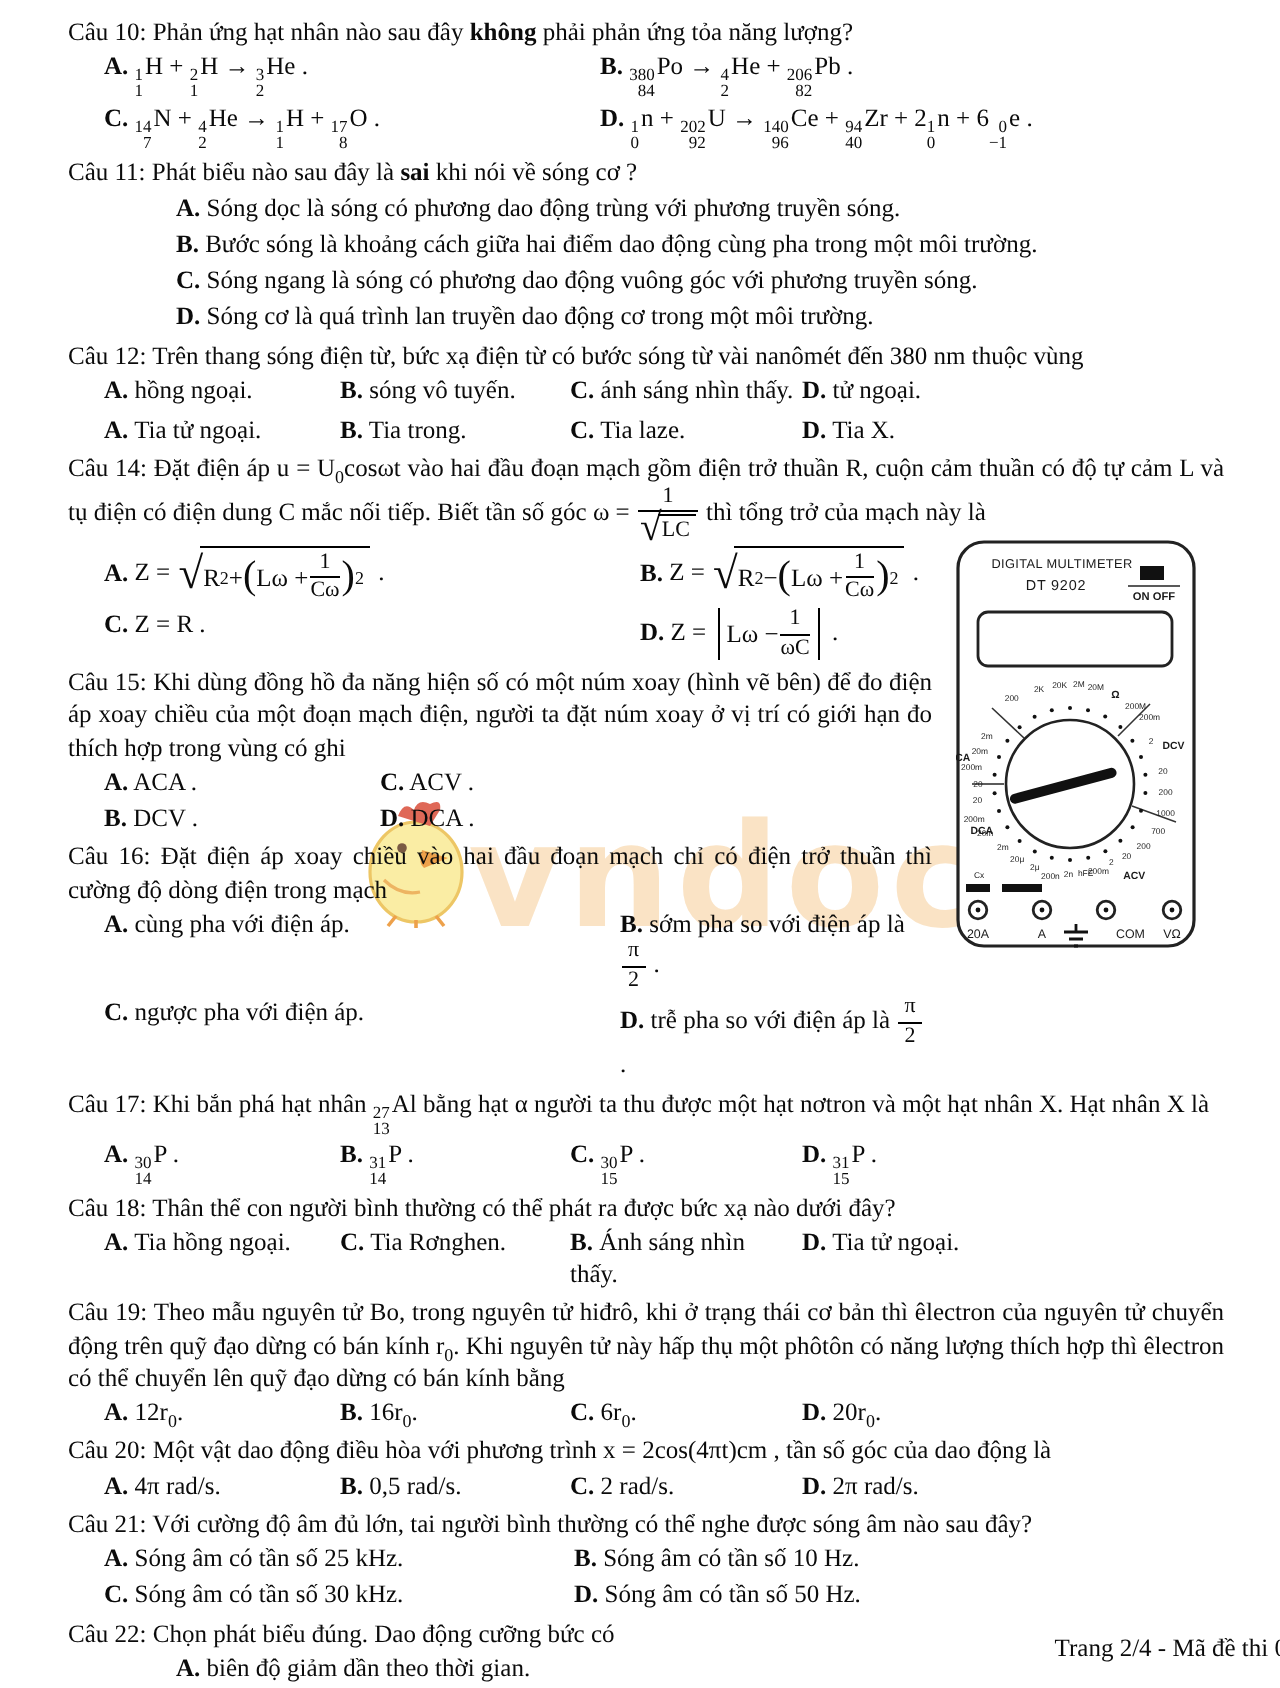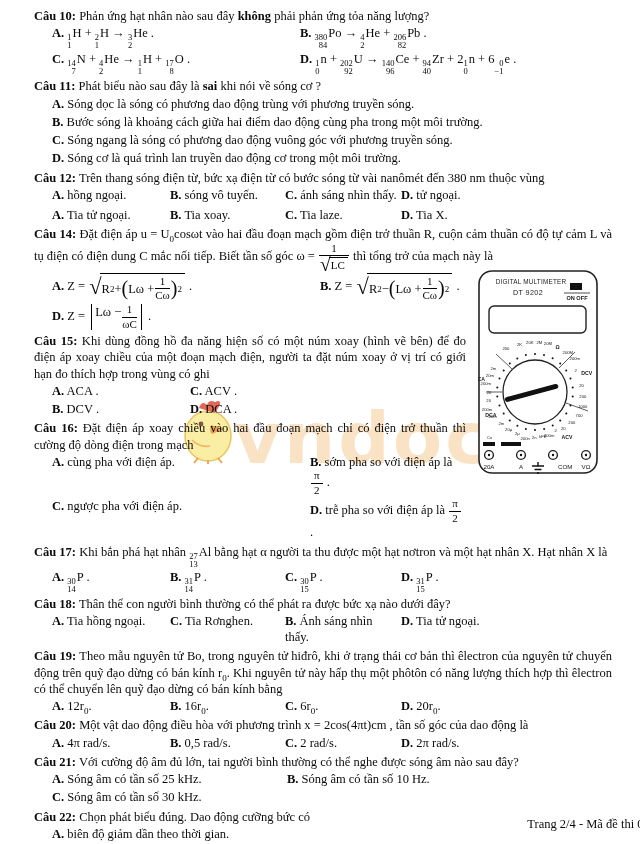--- a/index.html
+++ b/index.html
@@ -4,42 +4,42 @@
 <style>
   html,body{margin:0;padding:0;background:#fff;}
   .page{position:relative;width:640px;height:844px;box-sizing:border-box;
         padding:8px 28px 0 34px;overflow:hidden;background:#fff;
         font-family:"Liberation Serif","DejaVu Serif",serif;
         font-size:12.5px;line-height:1.3;color:#0b0b0b;}
   .content{position:relative;z-index:1;}
   .q{margin:0 0 2px 0;}
   .q.narrow{margin-right:146px;}
   .q-head{text-align:justify;}
-  .q-label{font-weight:bold;}
+  .q-label{font-weight:normal;}
   .opts{padding-left:18px;}
   .opt-key{font-weight:bold;}
-  .opts.list .opt{display:block;}
+  .opts.list .opt{display:block;margin-left:36px;}
   .opts.cols4{display:grid;grid-template-columns:118px 115px 116px 1fr;}
   .opts.c2-300{display:grid;grid-template-columns:248px 1fr;}
   .opts.c2-320{display:grid;grid-template-columns:268px 1fr;}
   .opts.c2-190{display:grid;grid-template-columns:138px 1fr;}
   .opts.c2-310{display:grid;grid-template-columns:258px 1fr;}
   .opts.c2-287{display:grid;grid-template-columns:235px 1fr;}
   .opts .opt{padding:1px 2px 1px 0;}
   sup,sub{font-size:9px;line-height:0;}
   .nuc{display:inline-flex;flex-direction:column;font-size:8.5px;line-height:8px;
        vertical-align:-3px;text-align:right;margin-right:1px;}
   .frac{display:inline-block;vertical-align:middle;text-align:center;
         font-size:11px;line-height:1.05;margin:0 1px;}
   .frac .fn{display:block;border-bottom:1px solid #000;padding:0 3px 1px;}
   .frac .fd{display:block;padding-top:1px;}
   .sqrt{display:inline-flex;align-items:center;vertical-align:middle;margin:0 1px;}
   .srad{font-size:1.8em;line-height:.75;margin-right:-2px;font-weight:400;}
   .sqin{border-top:1.2px solid #000;padding:2px 3px 0 2px;display:inline-flex;align-items:center;}
-  .abs{display:inline-flex;vertical-align:middle;}
+  .abs{display:inline-flex;align-items:center;vertical-align:middle;}
   .abs::before,.abs::after{content:"";border-left:1px solid #000;align-self:stretch;margin:0 3px;}
   .bp{font-size:1.6em;line-height:.75;vertical-align:middle;font-weight:400;}
   
   .wm{position:absolute;z-index:0;left:0;top:0;}
   .wm-text{position:absolute;left:234px;top:392px;
            font-family:"DejaVu Sans",sans-serif;font-weight:bold;
            font-size:72px;letter-spacing:3px;opacity:.55;}
   .wm-chick{position:absolute;left:178px;top:398px;opacity:.8;}
   
   .meter{position:absolute;z-index:1;left:478px;top:270px;}
@@ -142,21 +142,21 @@
         <div class="opts cols4">
           <span class="opt"><b class="opt-key">A.</b> <span>hồng ngoại.</span></span>
           <span class="opt"><b class="opt-key">B.</b> <span>sóng vô tuyến.</span></span>
           <span class="opt"><b class="opt-key">C.</b> <span>ánh sáng nhìn thấy.</span></span>
           <span class="opt"><b class="opt-key">D.</b> <span>tử ngoại.</span></span>
         </div>
       </div>
       <div class="q">
         <div class="opts cols4">
           <span class="opt"><b class="opt-key">A.</b> <span>Tia tử ngoại.</span></span>
-          <span class="opt"><b class="opt-key">B.</b> <span>Tia xoay.</span></span>
+          <span class="opt"><b class="opt-key">B.</b> <span>Tia trong.</span></span>
           <span class="opt"><b class="opt-key">C.</b> <span>Tia laze.</span></span>
           <span class="opt"><b class="opt-key">D.</b> <span>Tia X.</span></span>
         </div>
       </div>
       <div class="q">
         <div class="q-head"><b class="q-label">Câu 14:</b> <span class="q-text">Đặt điện áp u = U<sub>0</sub>cosωt vào hai đầu đoạn mạch gồm điện trở thuần R, cuộn cảm thuần có độ tự cảm L và tụ điện có điện dung C mắc nối tiếp. Biết tần số góc ω = <span class="frac"><span class="fn">1</span><span class="fd"><span class="sqrt">
                   <span class="srad">√</span>
                   <span class="sqin">LC</span>
                 </span></span></span> thì tổng trở của mạch này là</span></div>
         <div class="opts c2-320">
@@ -167,20 +167,21 @@
                     <span class="fd">Cω</span>
                   </span><span class="bp">)</span><sup>2</sup></span>
               </span> .</span></span>
           <span class="opt"><b class="opt-key">B.</b> <span>Z = <span class="sqrt">
                 <span class="srad">√</span>
                 <span class="sqin">R<sup>2</sup> − <span class="bp">(</span>Lω + <span class="frac">
                     <span class="fn">1</span>
                     <span class="fd">Cω</span>
                   </span><span class="bp">)</span><sup>2</sup></span>
               </span> .</span></span>
+          <span class="opt"><b class="opt-key">C.</b> <span>Z = R .</span></span>
           <span class="opt"><b class="opt-key">D.</b> <span>Z = <span class="abs">Lω − <span class="frac">
                   <span class="fn">1</span>
                   <span class="fd">ωC</span>
                 </span></span> .</span></span>
         </div>
       </div>
       <div class="q narrow">
         <div class="q-head"><b class="q-label">Câu 15:</b> <span class="q-text">Khi dùng đồng hồ đa năng hiện số có một núm xoay (hình vẽ bên) để đo điện áp xoay chiều của một đoạn mạch điện, người ta đặt núm xoay ở vị trí có giới hạn đo thích hợp trong vùng có ghi</span></div>
         <div class="opts c2-190">
           <span class="opt"><b class="opt-key">A.</b> <span>ACA .</span></span>
@@ -248,20 +249,21 @@
           <span class="opt"><b class="opt-key">C.</b> <span>2 rad/s.</span></span>
           <span class="opt"><b class="opt-key">D.</b> <span>2π rad/s.</span></span>
         </div>
       </div>
       <div class="q">
         <div class="q-head"><b class="q-label">Câu 21:</b> <span class="q-text">Với cường độ âm đủ lớn, tai người bình thường có thể nghe được sóng âm nào sau đây?</span></div>
         <div class="opts c2-287">
           <span class="opt"><b class="opt-key">A.</b> <span>Sóng âm có tần số 25 kHz.</span></span>
           <span class="opt"><b class="opt-key">B.</b> <span>Sóng âm có tần số 10 Hz.</span></span>
           <span class="opt"><b class="opt-key">C.</b> <span>Sóng âm có tần số 30 kHz.</span></span>
+          <span class="opt"><b class="opt-key">D.</b> <span>Sóng âm có tần số 50 Hz.</span></span>
         </div>
       </div>
       <div class="q">
         <div class="q-head"><b class="q-label">Câu 22:</b> <span class="q-text">Chọn phát biểu đúng. Dao động cưỡng bức có</span></div>
         <div class="opts list">
           <span class="opt"><b class="opt-key">A.</b> <span>biên độ giảm dần theo thời gian.</span></span>
         </div>
       </div>
     </div>
 

